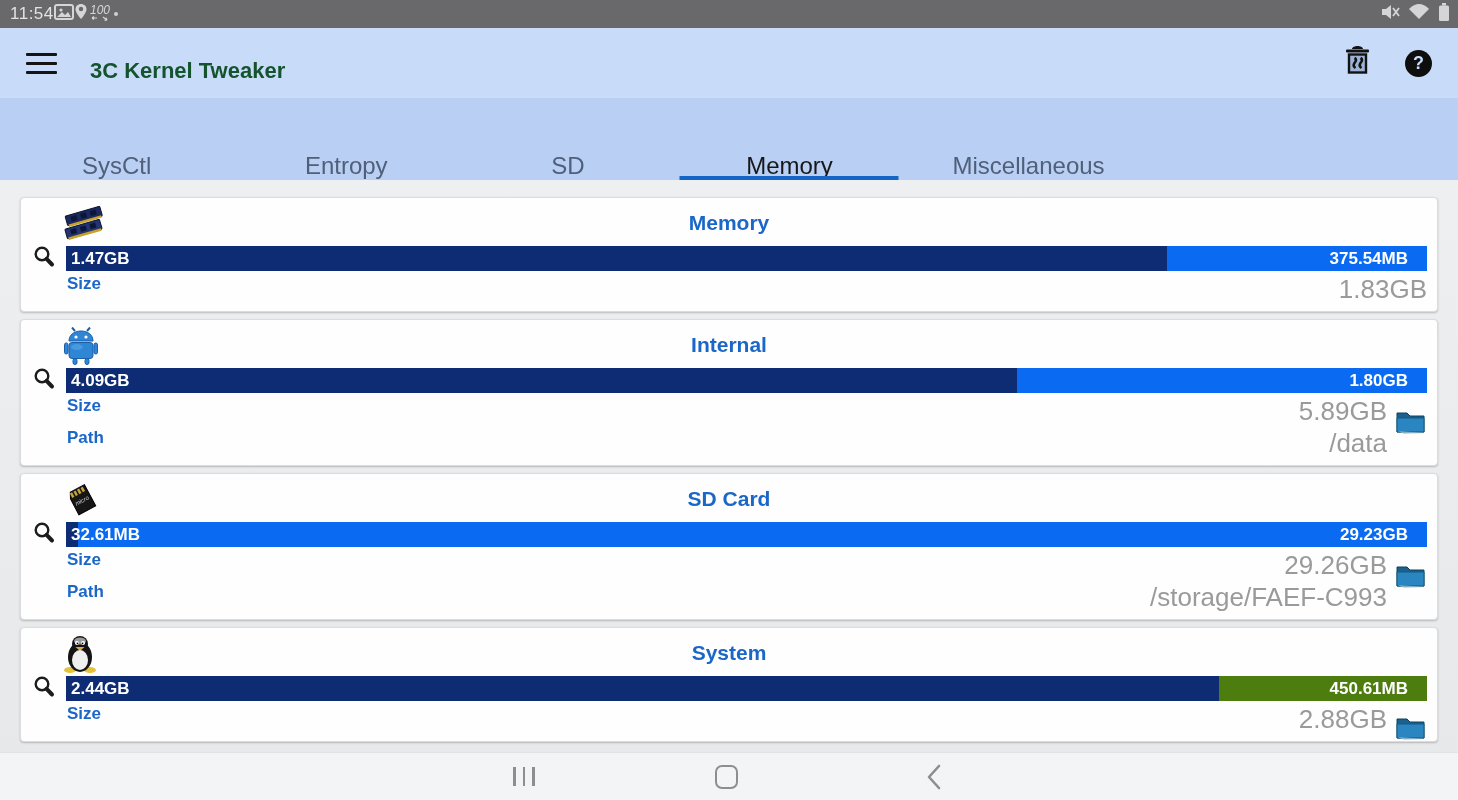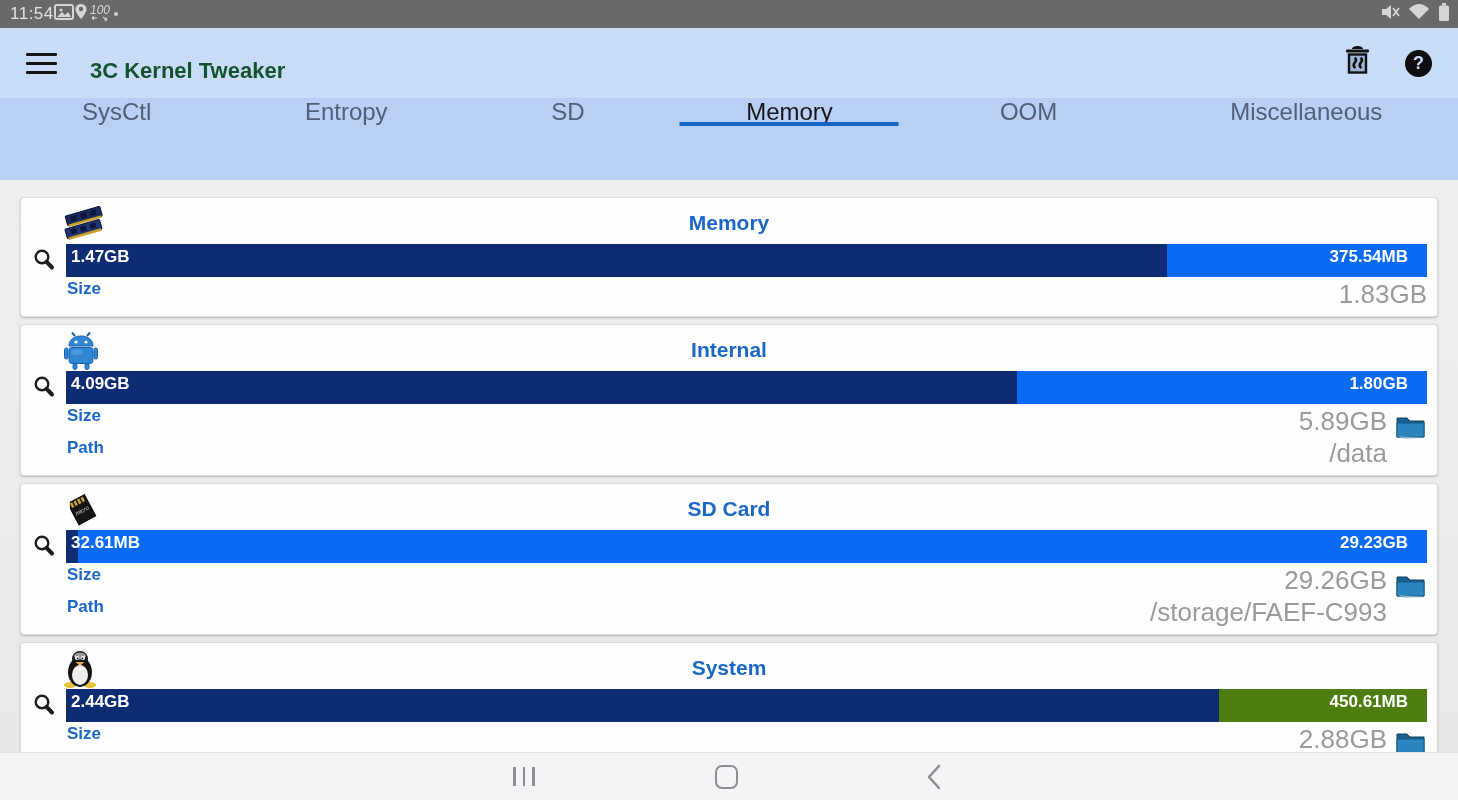--- a/index.html
+++ b/index.html
@@ -19,21 +19,21 @@
   .app-bar { height:70px; background:#c8dcfa; display:flex; align-items:center; padding:0 26px; }
   .hamburger { width:31px; height:21px; display:flex; flex-direction:column;
     justify-content:space-between; cursor:pointer; margin-right:33px; }
   .hamburger span { height:3px; background:#141414; border-radius:1px; }
   .app-title { font-size:22px; font-weight:700; color:#14532d;margin-top:16px; }
   .app-actions { margin-left:auto; display:flex; align-items:center; gap:33px; }
   .help-btn { width:27px; height:27px; border-radius:50%; background:#0e0e0e; color:#c8dcfa;
     font-size:18px; font-weight:700; display:flex; align-items:center; justify-content:center; cursor:pointer; }
 
   
-  .tab-bar { height:82px; background:#b9cff3; display:flex; align-items:flex-start; }
+  .tab-bar { height:82px; background:#b9cff3; display:flex; align-items:flex-end; }
   .tab { display:flex; align-items:center; justify-content:center; font-size:24px;
     color:#50607a; position:relative; cursor:pointer; }
   .tab:nth-child(1){ flex-basis:16.0%; }
   .tab:nth-child(2){ flex-basis:15.5%; }
   .tab:nth-child(3){ flex-basis:14.9%; }
   .tab:nth-child(4){ flex-basis:15.5%; }
   .tab:nth-child(5){ flex-basis:17.3%; }
   .tab:nth-child(6){ flex-basis:20.8%; }
   .tab.active { color:#17171a; }
   .tab.active .tab-indicator { position:absolute; bottom:0; left:50%; transform:translateX(-50%);
@@ -43,21 +43,21 @@
   .content { position:absolute; top:180px; left:0; right:0; bottom:0;
     background:linear-gradient(#eeeff1,#e7e8ea); padding:17px 20px 0; 
     display:flex; flex-direction:column; gap:7px; overflow:hidden; }
   .card { background:#fefefe; border:1px solid #dcdcde; border-radius:4px;
     box-shadow:0 1px 2px rgba(0,0,0,.22); padding:5px 0 7px; position:relative; }
   .card-header { height:40px; position:relative; }
   .card-icon { position:absolute; left:42px; top:2px; }
   .card-title { text-align:center; line-height:40px; font-size:21px; font-weight:700; color:#1b67c8; }
   .bar-row { display:flex; align-items:center; padding:1px 10px 0 12px; }
   .mag { margin-right:11px; flex:none; cursor:pointer; }
-  .bar { flex:1; height:33px; position:relative; overflow:hidden; }
+  .bar { flex:1; height:25px; position:relative; overflow:hidden; }
   .bar-used { height:100%; }
   .bar-label { position:absolute; top:0; line-height:25px; color:#fff; font-weight:700; font-size:17px; }
   .bar-label.left { left:5px; }
   .bar-label.right { right:19px; }
   .kv-row { display:flex; height:32px; padding:2px 10px 0 46px; }
   .kv-label { color:#1b67c8; font-weight:700; font-size:17px; }
   .kv-value { margin-left:auto; color:#9a9a9a; font-size:26px; }
   .kv-value.with-folder { padding-right:40px; }
   .folder { position:absolute; right:10px; cursor:pointer; }
 
@@ -148,23 +148,20 @@
       </div>
     <div class="tab">
         <span>Entropy</span>
       </div>
     <div class="tab">
         <span>SD</span>
       </div>
     <div class="tab active">
         <span>Memory</span>
         <span class="tab-indicator"></span>
-      </div>
-    <div class="tab">
-        <span>OOM</span>
       </div>
     <div class="tab">
         <span>Miscellaneous</span>
       </div>
   </div>
 
   <div class="content">
 
     <div class="card">
       <div class="card-header">

